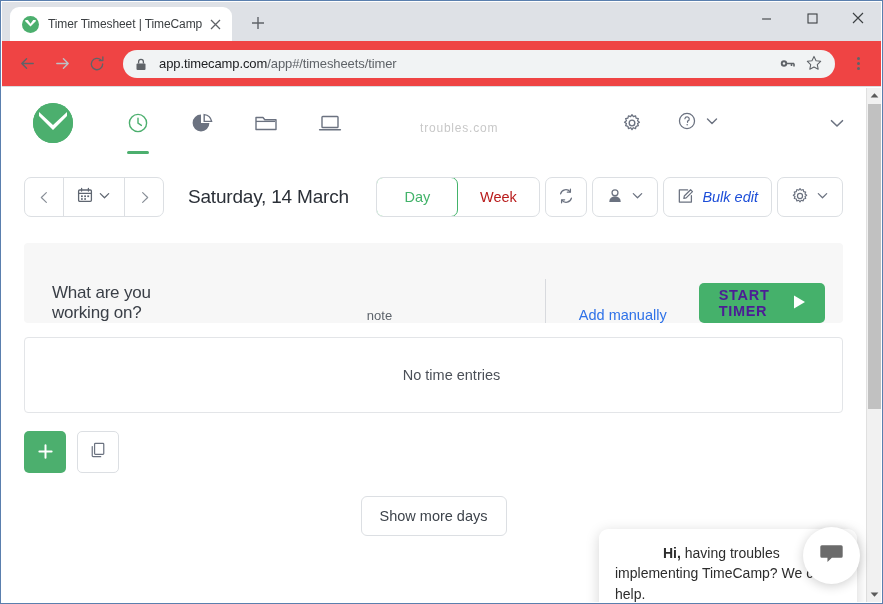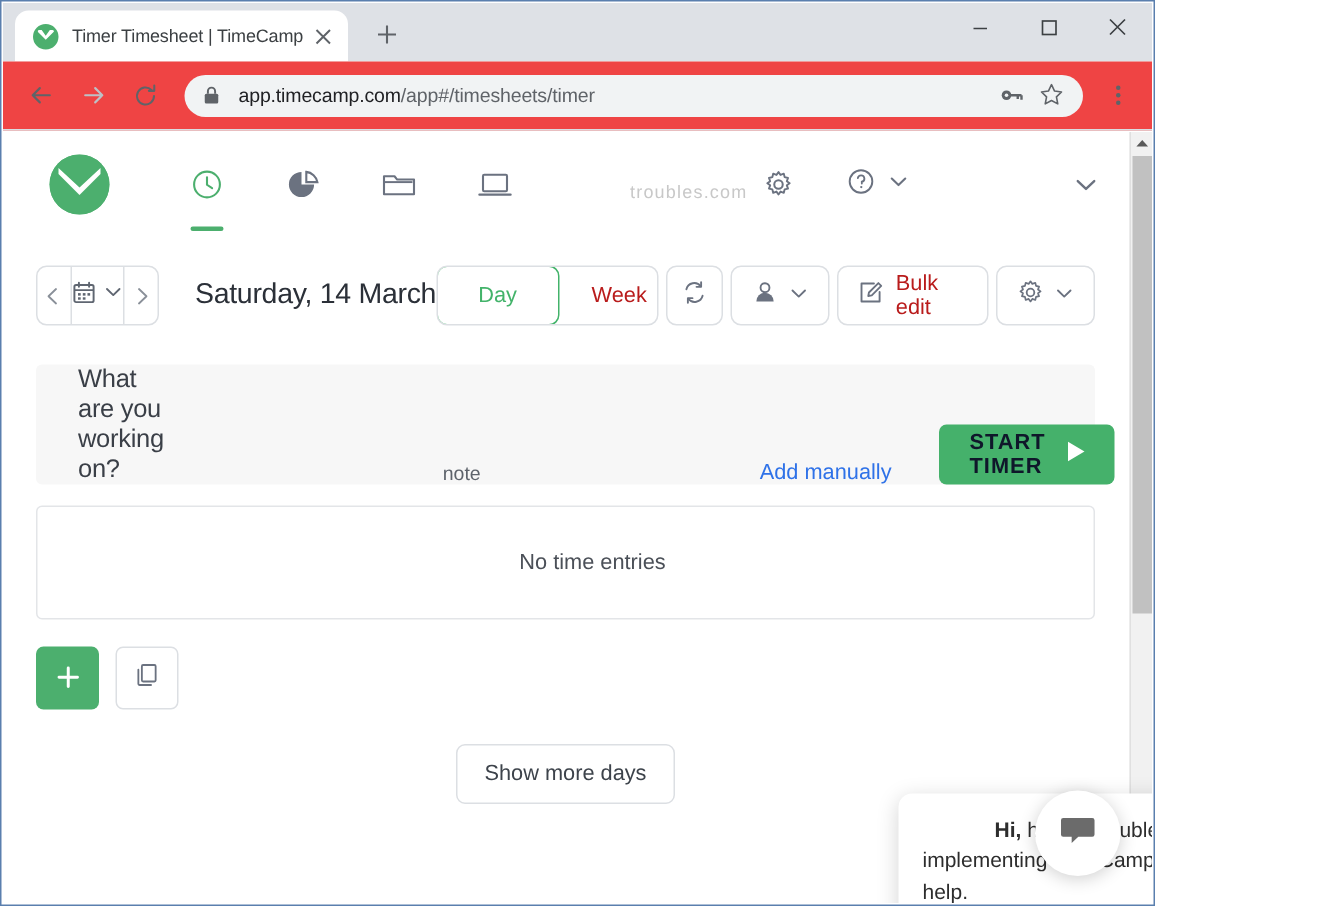--- a/index.html
+++ b/index.html
@@ -7,21 +7,21 @@
   html, body {
     width: 883px;
     height: 604px;
     overflow: hidden;
     font-family: "Liberation Sans", sans-serif;
     background: #ffffff;
   }
 
   #app {
     position: relative;
-    width: 770px;
+    width: 883px;
     height: 604px;
     background: #ffffff;
     overflow: hidden;
   }
 
   
   .browser-frame {
     position: absolute;
     inset: 0;
     border: 1px solid #5a7fae;
@@ -320,21 +320,21 @@
     background: #fff;
     display: flex;
     align-items: center;
     justify-content: center;
     gap: 7px;
     padding: 0 13px;
     color: #6b7280;
     font-size: 14.5px;
   }
   .tbtn.icon-only { width: 42px; padding: 0; }
-  .tbtn .lbl { color: #b91c1c; }
+  .tbtn .lbl { color: #1d4ed8; font-style: italic; }
 
   
   .timer-card {
     margin: 19px 22px 0 22px;
     height: 80px;
     background: #f7f7f7;
     border-radius: 4px;
     display: flex;
     align-items: flex-end;
     padding: 0 18px 0 28px;
@@ -361,21 +361,21 @@
     font-size: 14.5px;
     color: #2f72e8;
     margin-left: 17px;
     white-space: nowrap;
   }
   .start-timer {
     margin-left: 16px;
     height: 40px;
     background: #45b16b;
     border-radius: 5px;
-    color: #0f172a;
+    color: #4c1d95;
     display: flex;
     align-items: center;
     gap: 13px;
     padding: 0 18px 0 20px;
     font-size: 14.5px;
     font-weight: bold;
     letter-spacing: 0.7px;
   }
 
   

